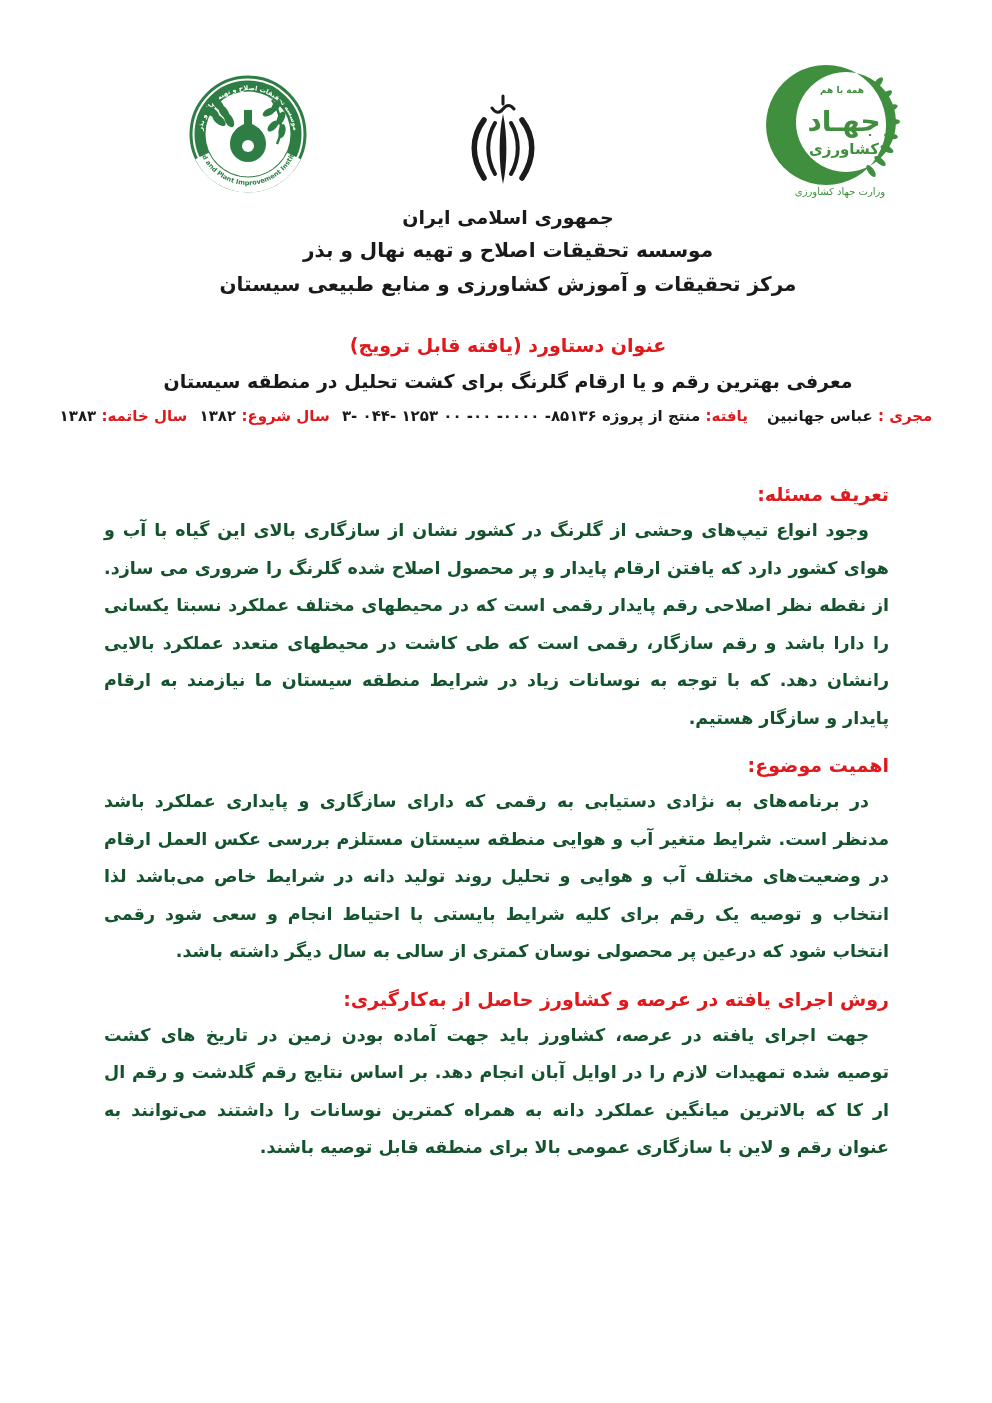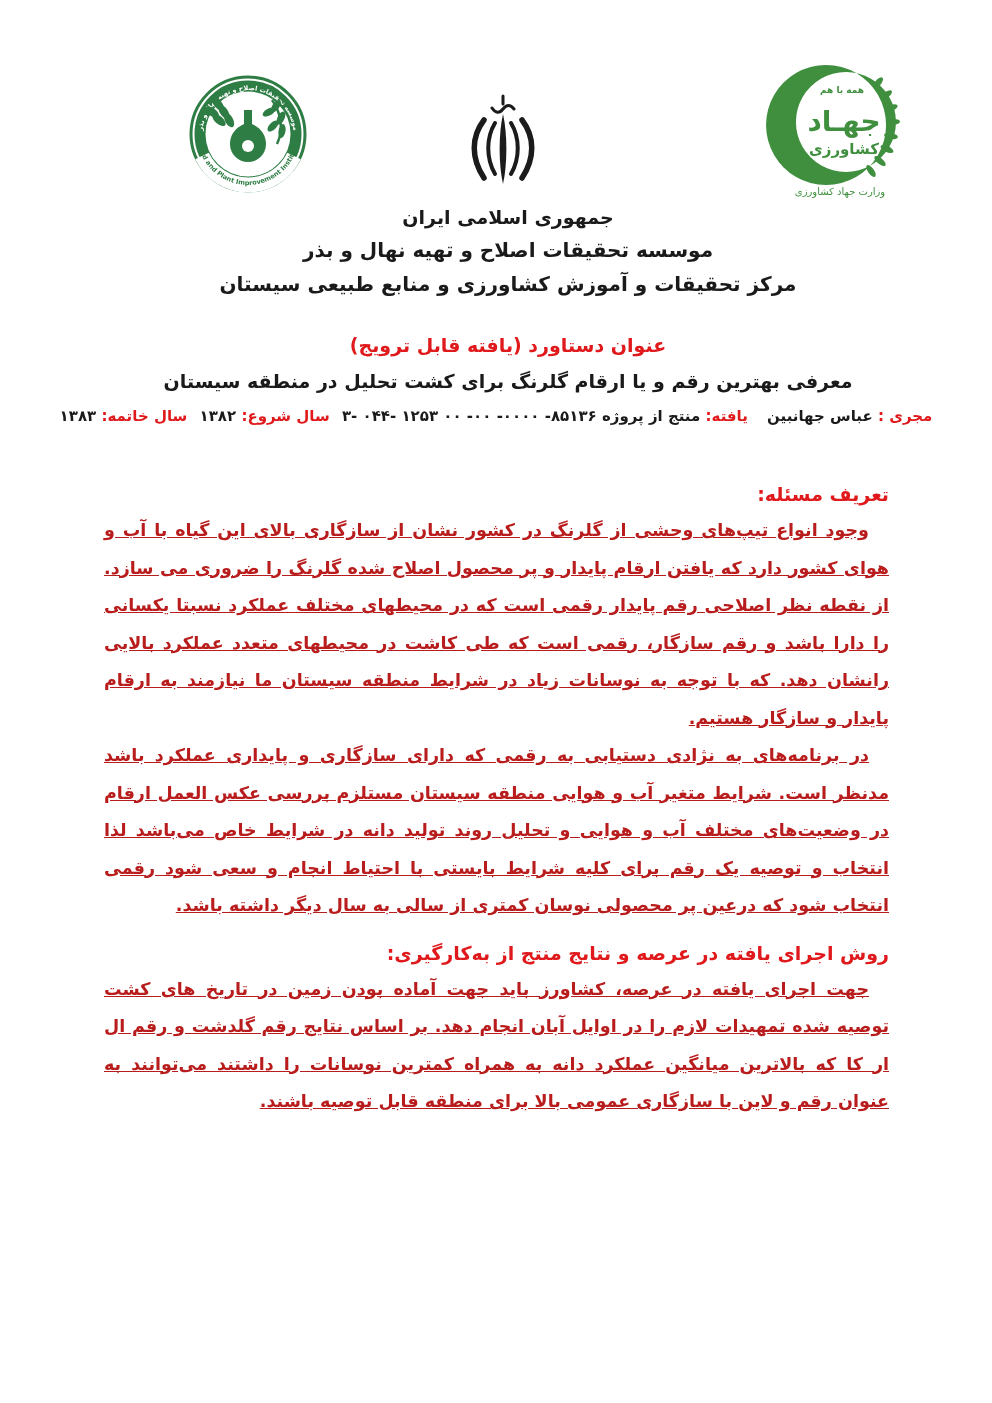--- a/index.html
+++ b/index.html
@@ -45,23 +45,23 @@
     direction:rtl;
   }
   .sec-h{
     margin:14px 0 4px 0;
     font-size:19px;font-weight:bold;color:#e01a1c;
     text-align:right;line-height:28px;
   }
   .sec-h.first{margin-top:0;}
   .sec-p{
     margin:0;
-    font-size:17.5px;font-weight:bold;color:#b91c1c;
+    font-size:17.5px;font-weight:bold;color:#14532d;
     line-height:37.5px;
-    text-align:justify;text-indent:20px;text-decoration:underline;
+    text-align:justify;text-indent:20px;
   }
   svg text{font-family:"DejaVu Sans","Liberation Sans",sans-serif;}
 </style>
 </head>
 <body>
 
 <div class="page">
 
   <div class="logo logo-left">
     <svg width="158" height="134" viewBox="0 0 158 134">
@@ -153,21 +153,22 @@
     <span class="lbl gap-sm">سال خاتمه:</span>
     <span class="val">۱۳۸۳</span>
   </div>
 
   <div class="content">
     <section>
       <h3 class="sec-h first">تعریف مسئله:</h3>
       <p class="sec-p">وجود انواع تیپ‌های وحشی از گلرنگ در کشور نشان از سازگاری بالای این گیاه با آب و هوای کشور دارد که یافتن ارقام پایدار و پر محصول اصلاح شده گلرنگ را ضروری می سازد. از نقطه نظر اصلاحی رقم پایدار رقمی است که در محیطهای مختلف عملکرد نسبتا یکسانی را دارا باشد و رقم سازگار، رقمی است که طی کاشت در محیطهای متعدد عملکرد بالایی رانشان دهد. که با توجه به نوسانات زیاد در شرایط منطقه سیستان ما نیازمند به ارقام پایدار و سازگار هستیم.</p>
     </section>
     <section>
+      <h3 class="sec-h">اهمیت موضوع:</h3>
       <p class="sec-p">در برنامه‌های به نژادی دستیابی به رقمی که دارای سازگاری و پایداری عملکرد باشد مدنظر است. شرایط متغیر آب و هوایی منطقه سیستان مستلزم بررسی عکس العمل ارقام در وضعیت‌های مختلف آب و هوایی و تحلیل روند تولید دانه در شرایط خاص می‌باشد لذا انتخاب و توصیه یک رقم برای کلیه شرایط بایستی با احتیاط انجام و سعی شود رقمی انتخاب شود که درعین پر محصولی نوسان کمتری از سالی به سال دیگر داشته باشد.</p>
     </section>
     <section>
-      <h3 class="sec-h">روش اجرای یافته در عرصه و نتایج منتج از به‌کارگیری:</h3>
+      <h3 class="sec-h">روش اجرای یافته در عرصه و کشاورز حاصل از به‌کارگیری:</h3>
       <p class="sec-p">جهت اجرای یافته در عرصه، کشاورز باید جهت آماده بودن زمین در تاریخ های کشت توصیه شده تمهیدات لازم را در اوایل آبان انجام دهد. بر اساس نتایج رقم گلدشت و رقم ال ار کا که بالاترین میانگین عملکرد دانه به همراه کمترین نوسانات را داشتند می‌توانند به عنوان رقم و لاین با سازگاری عمومی بالا برای منطقه قابل توصیه باشند.</p>
     </section>
   </div>
 
 </div>
 
 </body></html>

